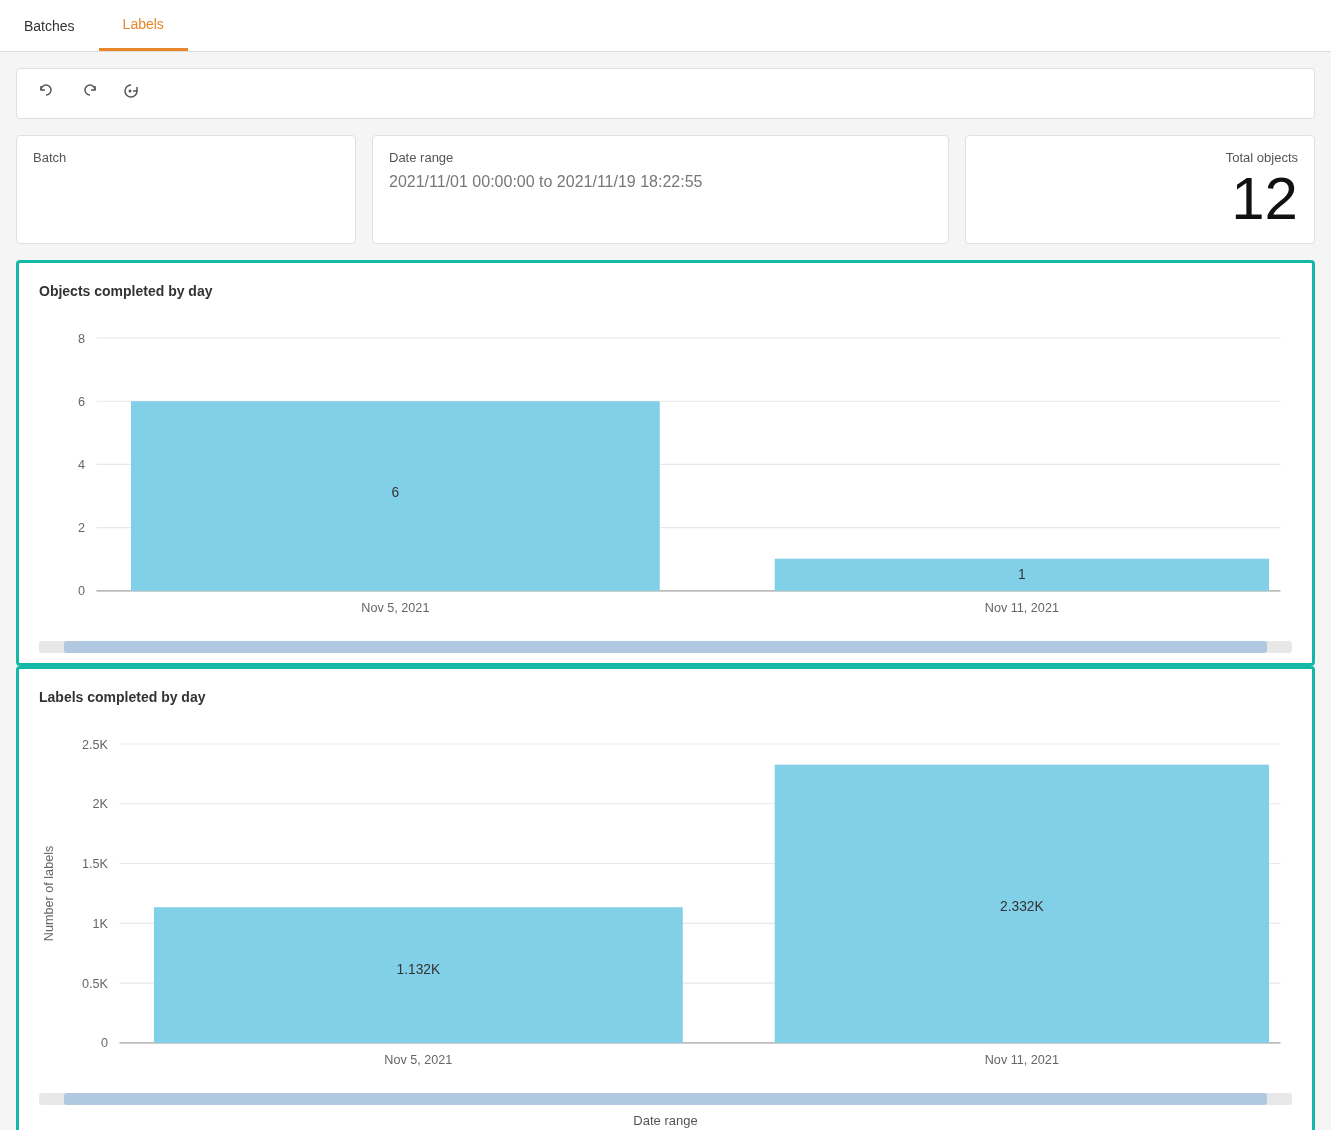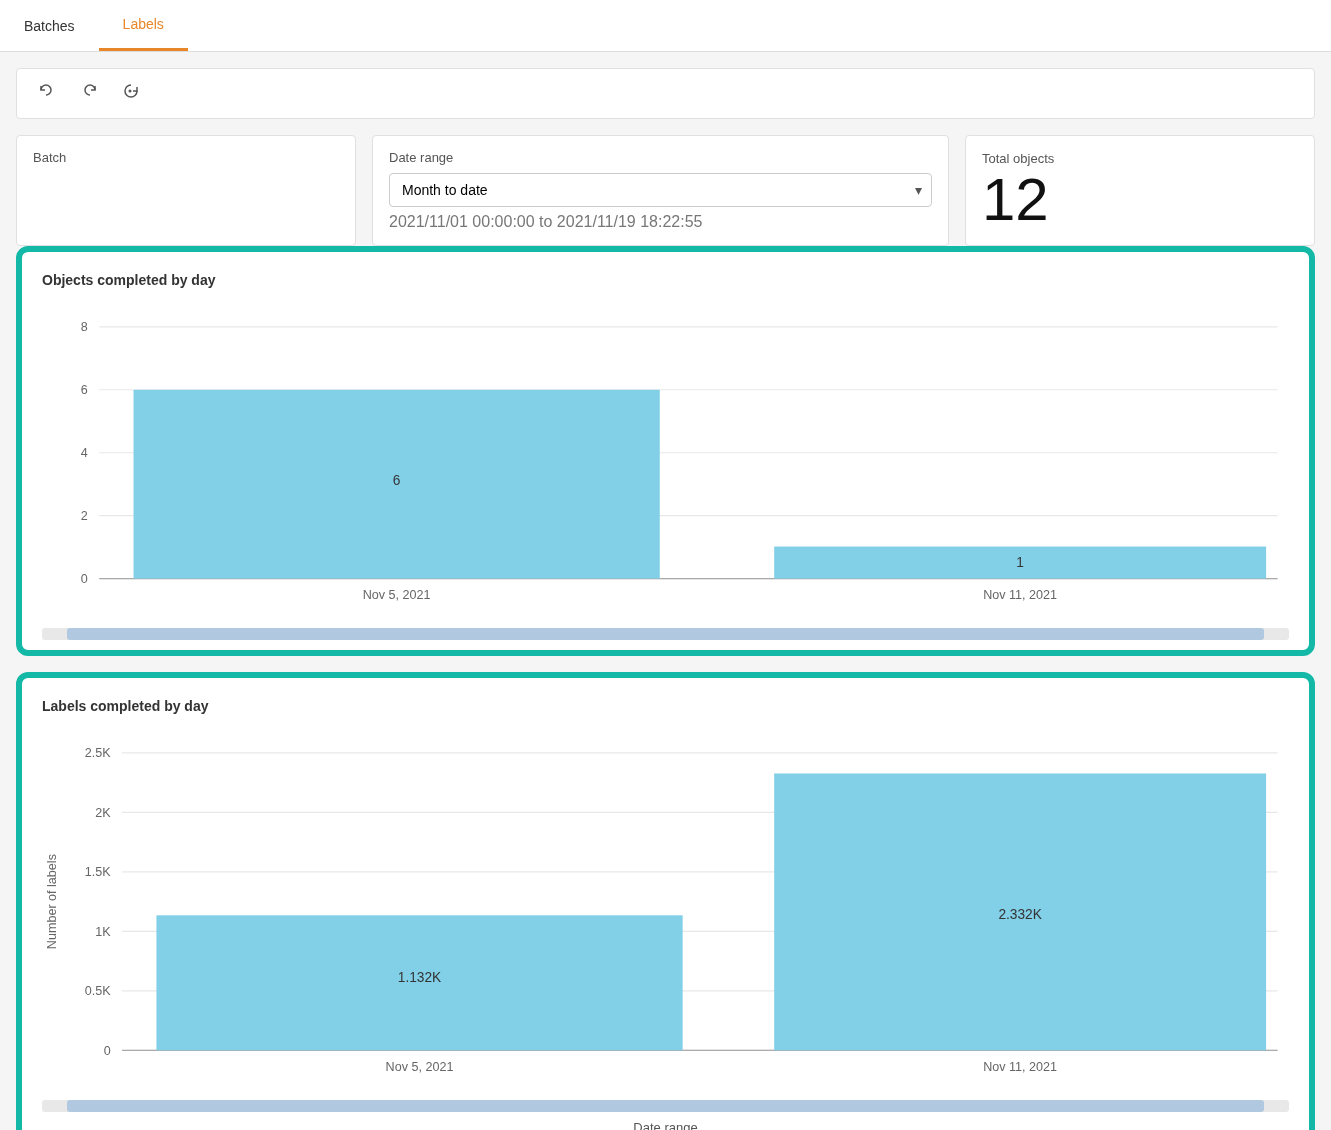--- a/index.html
+++ b/index.html
@@ -43,31 +43,32 @@
       font-size: 18px;
       color: #555;
       padding: 2px 4px;
       border-radius: 3px;
     }
 
     
     .filters-row {
       display: flex;
       gap: 16px;
+      margin-bottom: 16px;
       align-items: stretch;
     }
     .filter-card {
       background: #fff;
       border: 1px solid #e0e0e0;
       border-radius: 4px;
       padding: 14px 16px;
     }
     .filter-card.batch { flex: 0 0 340px; }
     .filter-card.daterange { flex: 1; }
-    .filter-card.total { flex: 0 0 350px; display: flex; flex-direction: column; justify-content: center; align-items: flex-start; }
+    .filter-card.total { flex: 0 0 350px; display: flex; flex-direction: column; justify-content: center; align-items: flex-end; }
 
     .filter-label { font-size: 13px; color: #555; margin-bottom: 8px; }
     .select-wrapper {
       position: relative;
       display: block;
     }
     .select-wrapper select {
       width: 100%;
       padding: 8px 36px 8px 12px;
       border: 1px solid #ccc;
@@ -88,24 +89,23 @@
       color: #555;
     }
     .date-sub { font-size: 16px; color: #777; margin-top: 6px; }
 
     .total-label { font-size: 13px; color: #555; margin-bottom: 4px; }
     .total-value { font-size: 60px; font-weight: 400; color: #111; line-height: 1; }
 
     
     .chart-card {
       background: #fff;
-      border: 6px solid #14b8a6;
-      border-radius: 12px;
+      border: 3px solid #14b8a6;
+      border-radius: 4px;
       padding: 20px 20px 10px 20px;
-      margin-bottom: 16px;
     }
     .chart-title { font-size: 14px; font-weight: 600; margin-bottom: 16px; }
 
     
     .bar-chart-container {
       position: relative;
       width: 100%;
     }
     .bar-chart-svg {
       width: 100%;
@@ -185,28 +185,20 @@
   </div>
 
   <div class="filters-row">
 
     <div class="filter-card batch">
       <div class="filter-label">Batch</div>
     </div>
 
     <div class="filter-card daterange">
       <div class="filter-label">Date range</div>
-      <div class="select-wrapper">
-        <select>
-          <option>Month to date</option>
-          <option>Last 7 days</option>
-          <option>Last 30 days</option>
-          <option>Custom</option>
-        </select>
-      </div>
       <div class="date-sub">2021/11/01 00:00:00 to 2021/11/19 18:22:55</div>
     </div>
 
     <div class="filter-card total">
       <div class="total-label">Total objects</div>
       <div class="total-value">12</div>
     </div>
 
   </div>
 

